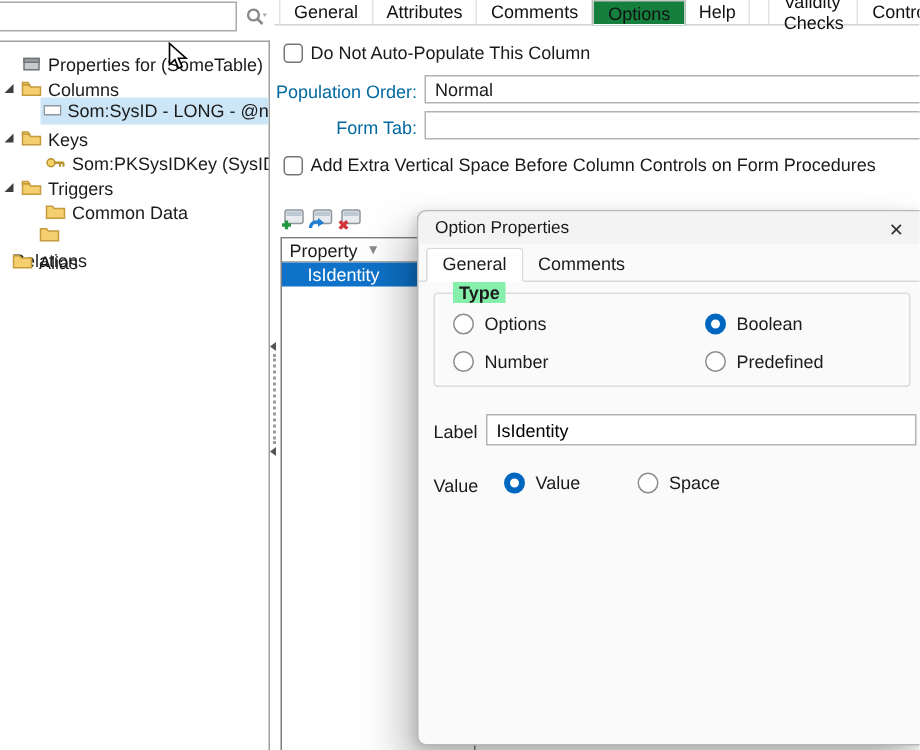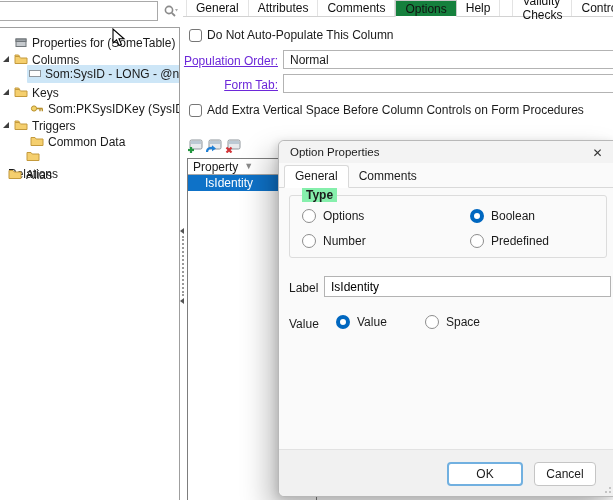--- a/index.html
+++ b/index.html
@@ -57,21 +57,21 @@
   .mtab.active{
     background:#15803d;border:1px solid #c9c9c9;border-bottom:1px solid #fff;
     margin-bottom:-1px;font-weight:normal;
   }
 
   
   .cbox{
     position:absolute;width:13px;height:13px;border:1px solid #767676;border-radius:3px;
     background:#fff;box-sizing:border-box;cursor:pointer;
   }
-  .field-label{position:absolute;text-align:right;color:#6d28d9;text-decoration:underline;}
+  .field-label{position:absolute;text-align:right;color:#0369a1;}
   .tinput{
     position:absolute;border:1px solid #b3b3b3;background:#fff;box-sizing:border-box;
     font-family:inherit;font-size:12px;padding:0 6px;display:flex;align-items:center;outline:none;
   }
 
   
   .ticon{position:absolute;width:16px;height:14px;cursor:pointer;}
 
   
   #prop-list{
@@ -334,26 +334,17 @@
   <span class="abs" style="left:10px;top:176px;">Value</span>
   <span class="radio-item" style="left:57px;top:174px;">
     <span class="radio sel"></span>
     <span>Value</span>
   </span>
   <span class="radio-item" style="left:146px;top:174px;">
     <span class="radio"></span>
     <span>Space</span>
   </span>
 
-  <div id="dlg-footer">
-    <button class="btn default" style="left:168px;top:12px;width:76px;">OK</button>
-    <button class="btn" style="left:255px;top:12px;width:62px;">Cancel</button>
-    <span id="resize-grip">
-      <i style="right:0;bottom:0;"></i>
-        <i style="right:0;bottom:4px;"></i>
-        <i style="right:4px;bottom:0;"></i>
-    </span>
-  </div>
 </div>
 
 <svg id="mouse-cursor" class="abs" width="16" height="20" viewBox="0 0 16 20">
   <path d="M1 1 L1 15 L4.6 11.8 L7 17.5 L9.4 16.4 L7 10.8 L12 10.8 Z" fill="#ffffff" stroke="#000000" stroke-width="1.1"></path>
 </svg>
 
 </body></html>

